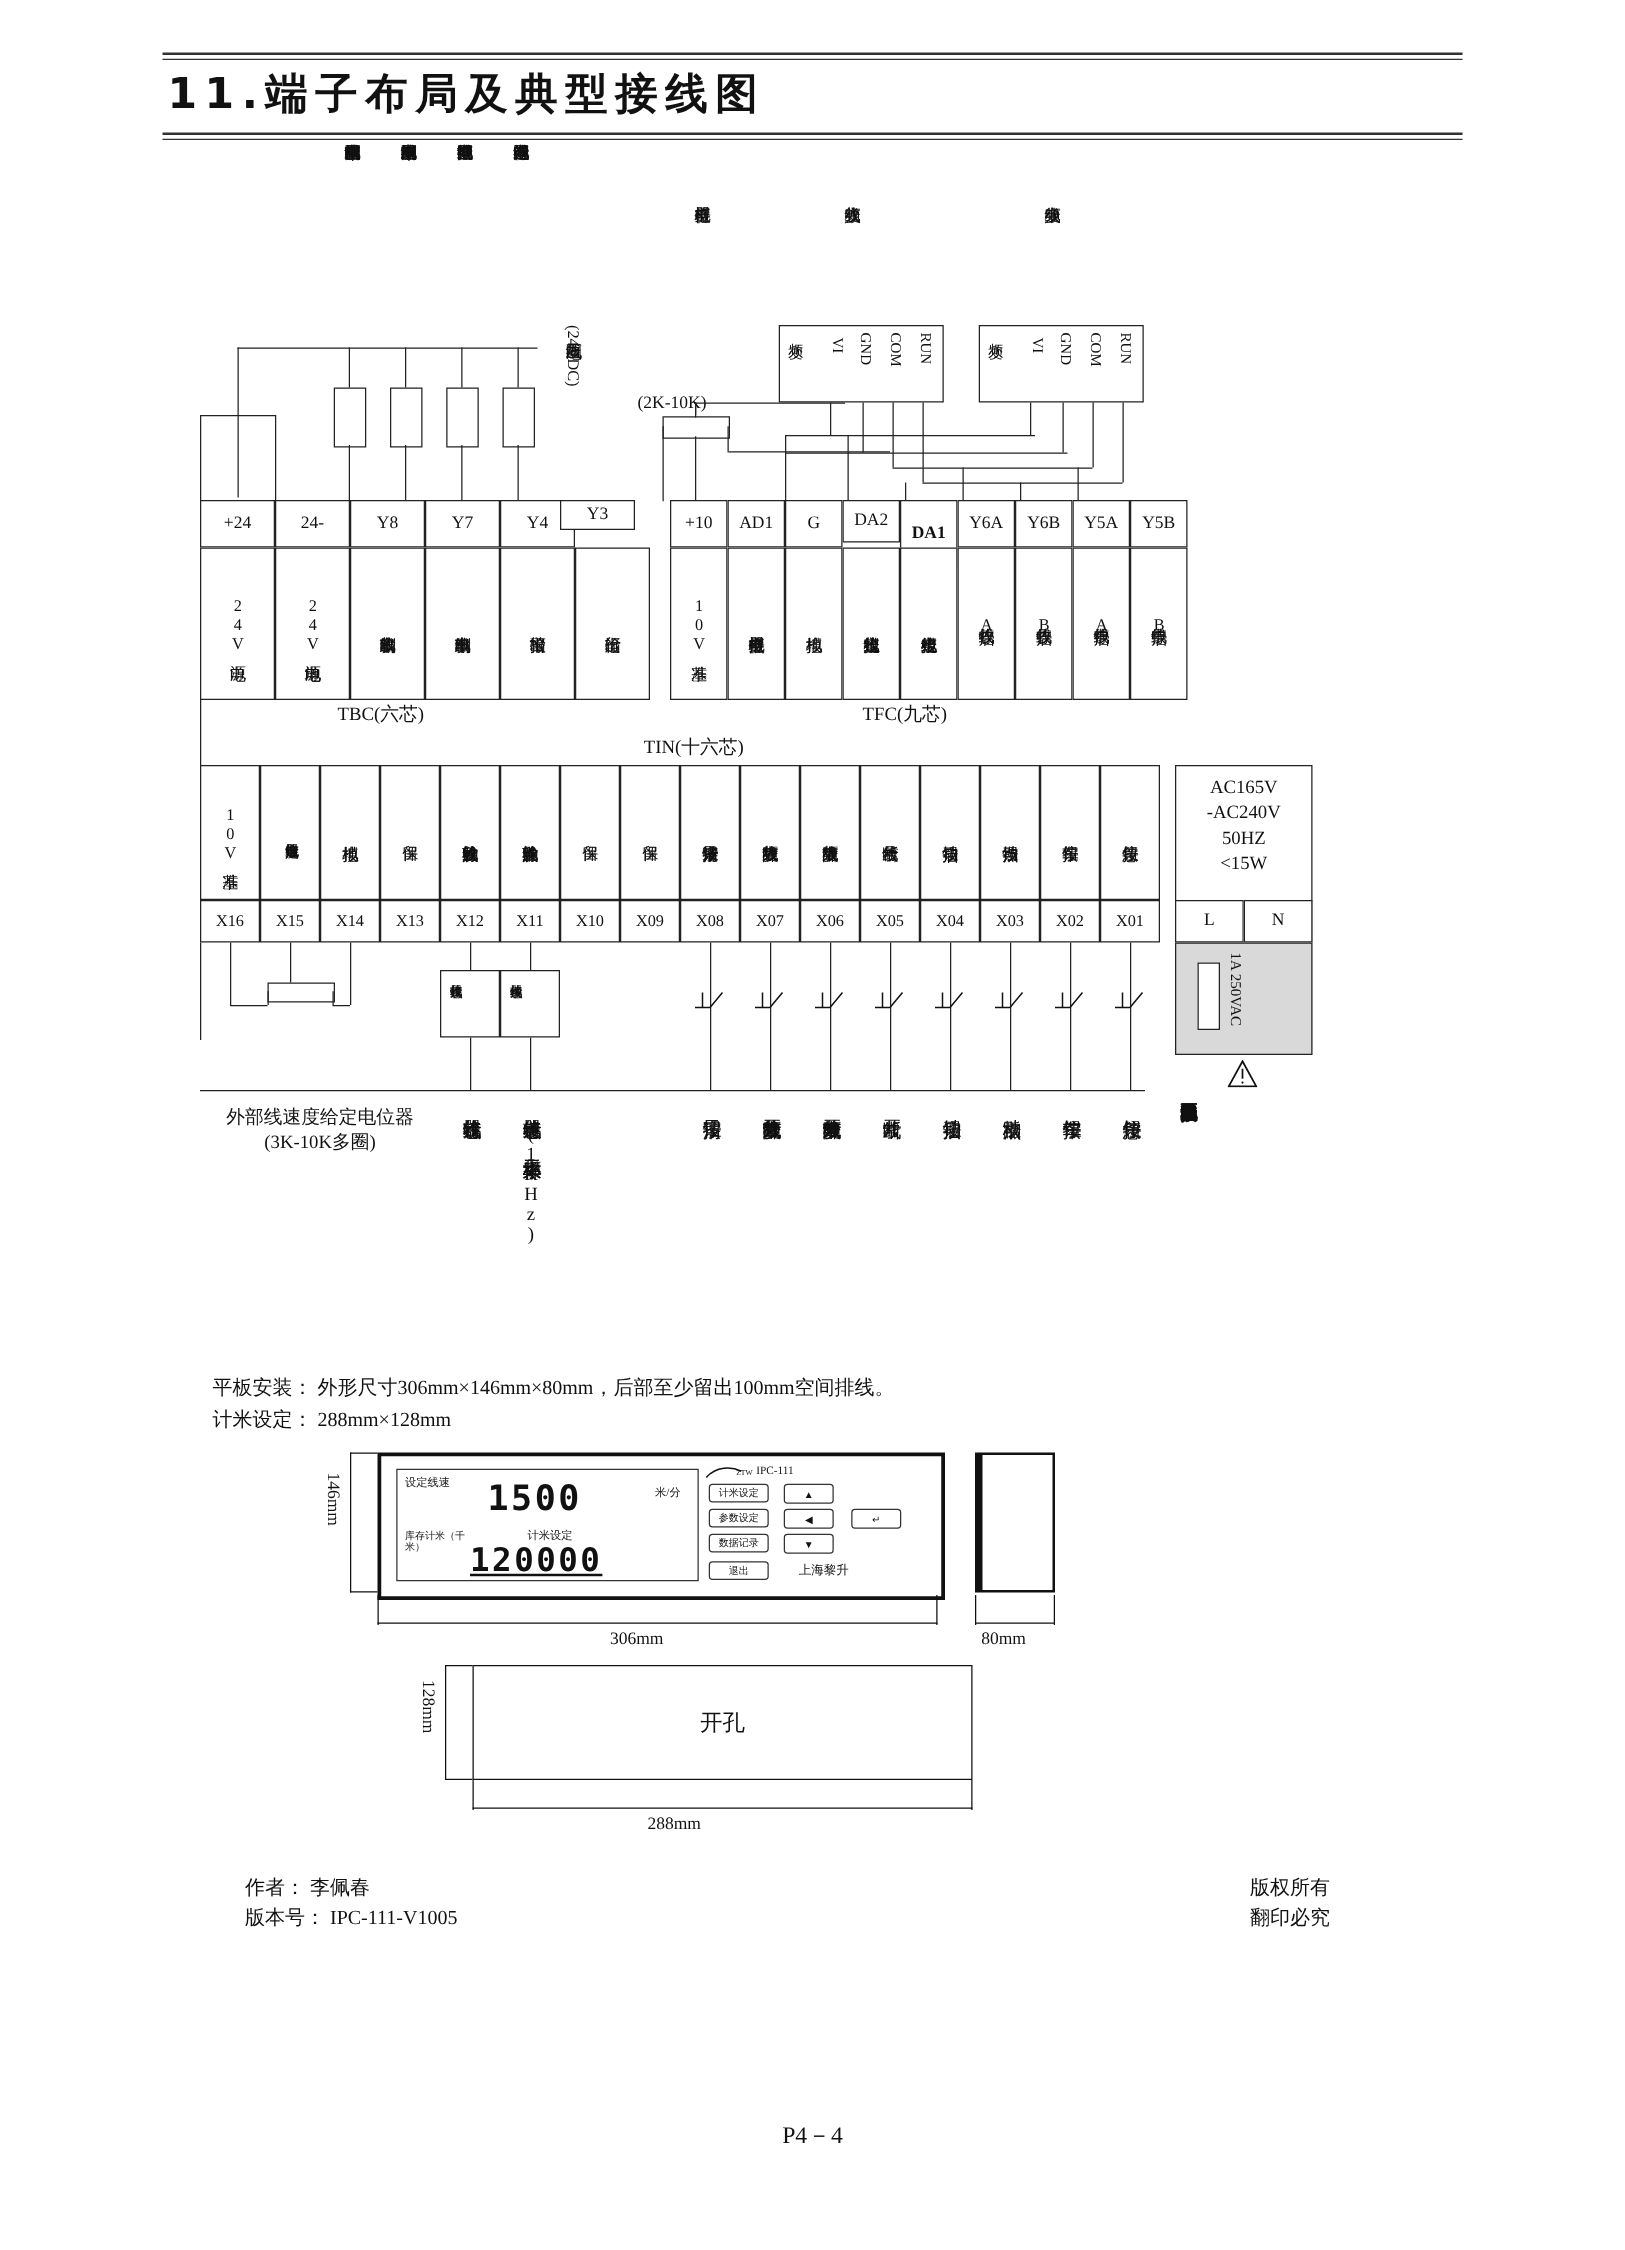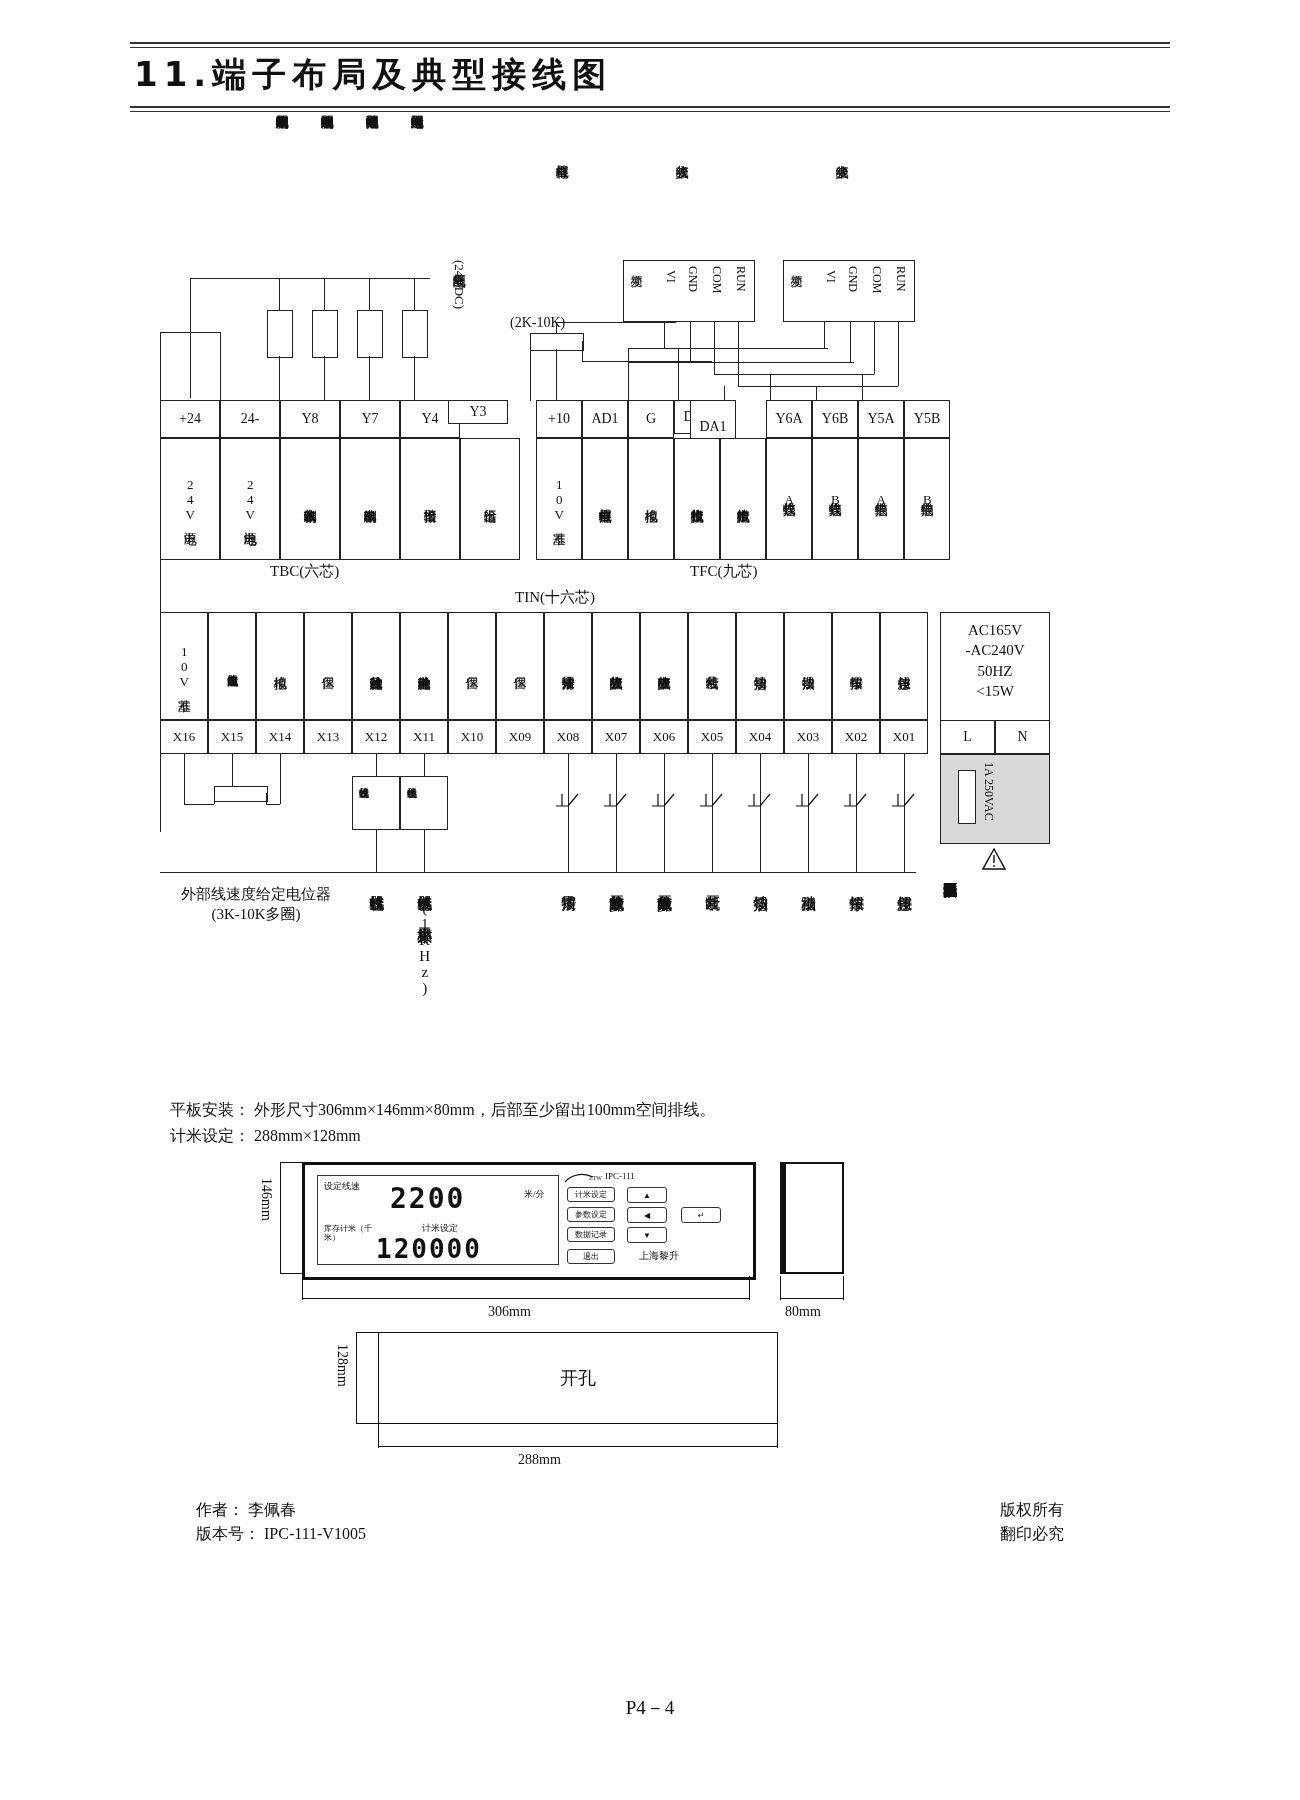--- a/index.html
+++ b/index.html
@@ -150,21 +150,21 @@
       </div>
     <div class="cellv" style="left:330px;top:338px;width:60px;height:122px;">
         <span class="v">运行输出</span>
       </div>
     <div class="cap" style="left:140px;top:462px;">TBC(六芯)</div>
 
     <div class="cell" style="left:406px;top:300px;width:46px;height:38px;">+10</div>
     <div class="cell" style="left:452px;top:300px;width:46px;height:38px;">AD1</div>
     <div class="cell" style="left:498px;top:300px;width:46px;height:38px;">G</div>
     <div class="cell" style="left:544px;top:300px;width:46px;height:34px;">DA2</div>
-    <div class="cell" style="left:560px;top:300px;width:46px;height:54px;">DA1</div>
+    <div class="cell" style="left:590px;top:300px;width:46px;height:54px;font-weight:bold;">DA1</div>
     <div class="cell" style="left:636px;top:300px;width:46px;height:38px;">Y6A</div>
     <div class="cell" style="left:682px;top:300px;width:46px;height:38px;">Y6B</div>
     <div class="cell" style="left:728px;top:300px;width:46px;height:38px;">Y5A</div>
     <div class="cell" style="left:774px;top:300px;width:46px;height:38px;">Y5B</div>
 
     <div class="cellv" style="left:406px;top:338px;width:46px;height:122px;">
         <span class="v">10V基准</span>
       </div>
     <div class="cellv" style="left:452px;top:338px;width:46px;height:122px;">
         <span class="v">摆杆电位器中点</span>
@@ -337,24 +337,24 @@
   </div>
 
 
   <div id="install" style="top:1100px;height:600px;">
     <div class="install-txt" style="left:40px;top:0px;">平板安装： 外形尺寸306mm×146mm×80mm，后部至少留出100mm空间排线。</div>
     <div class="install-txt" style="left:40px;top:26px;">计米设定： 288mm×128mm</div>
 
     <div class="panel" style="left:172px;top:62px;width:448px;height:112px;">
       <div class="lcd" style="left:12px;top:10px;width:240px;height:88px;">
         <div style="position:absolute;left:6px;top:4px;font-size:9px;">设定线速</div>
-        <div class="seg" style="position:absolute;left:72px;top:6px;font-size:28px;">2200</div>
+        <div class="seg" style="position:absolute;left:72px;top:6px;font-size:28px;">1500</div>
         <div style="position:absolute;left:206px;top:12px;font-size:9px;">米/分</div>
         <div style="position:absolute;left:6px;top:48px;font-size:8px;line-height:1.15;width:48px;">库存计米（千米）</div>
-        <div class="seg" style="position:absolute;left:58px;top:58px;font-size:26px;">120000</div>
+        <div class="seg" style="position:absolute;left:58px;top:58px;font-size:26px;text-decoration:underline;">120000</div>
         <div style="position:absolute;left:104px;top:46px;font-size:9px;">计米设定</div>
       </div>
 
       <svg style="position:absolute;left:258px;top:6px;width:40px;height:14px;" viewBox="0 0 40 14">
         <path d="M2 11 C10 2, 22 2, 30 6" stroke="#111" stroke-width="1.2" fill="none"></path>
         <text x="26" y="9" font-size="6" fill="#111">ZTW</text>
       </svg>
       <div style="position:absolute;left:300px;top:6px;font-size:9px;">IPC-111</div>
 
       <div class="keybtn" style="left:262px;top:22px;width:46px;height:13px;">计米设定</div>

